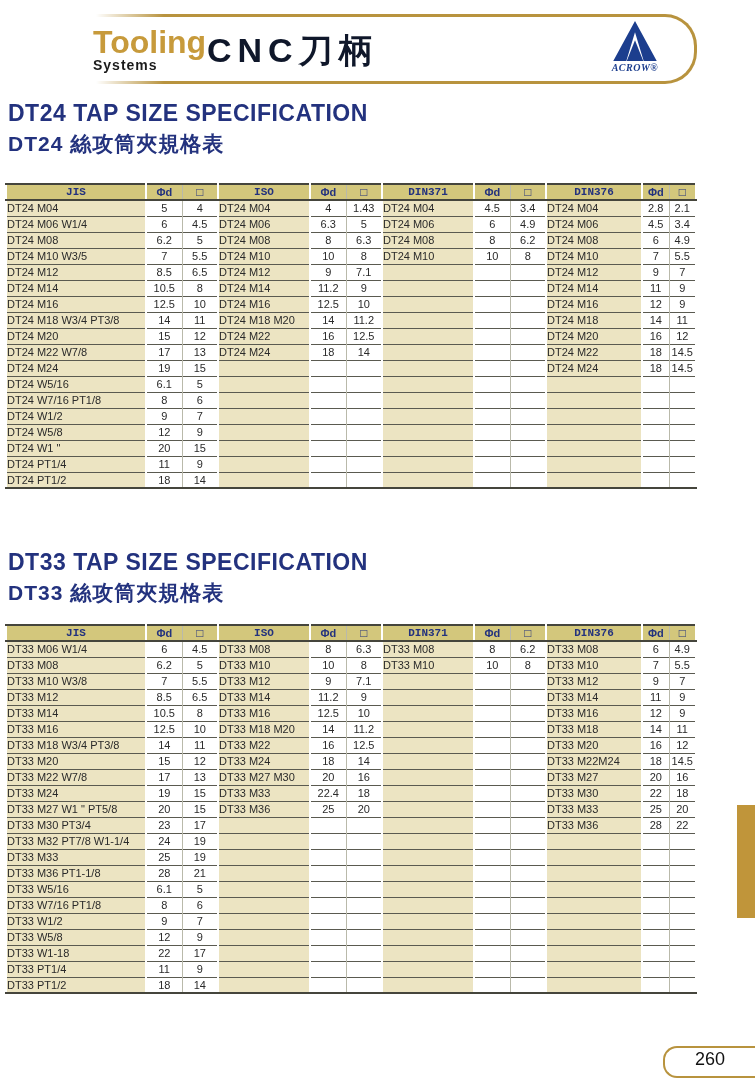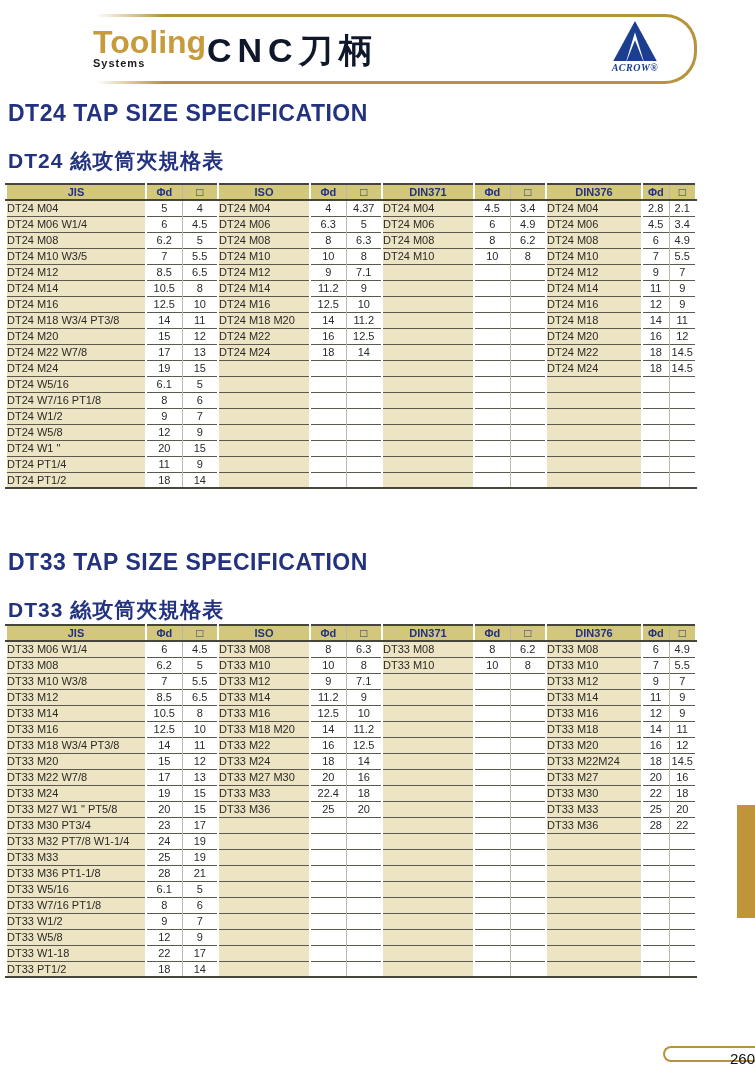--- a/index.html
+++ b/index.html
@@ -8,59 +8,59 @@
 
   
   .banner { position:absolute; left:85px; top:14px; width:612px; height:70px;
             border:3px solid #b8933e; border-left:none; border-radius:0 32px 32px 0; }
   .fade-strip { position:absolute; width:80px; height:4px;
                 background:linear-gradient(to left, rgba(255,255,255,0), #ffffff 85%); }
   .fade-strip.top { left:-1px; top:-3px; }
   .fade-strip.bot { left:-1px; bottom:-3px; }
   .brand { position:absolute; left:8px; top:9px; line-height:1; }
   .brand-line1 { font-size:32px; font-weight:bold; color:#c79a3b; letter-spacing:0px; }
-  .brand-line2 { font-size:11px; font-weight:bold; color:#1b1b1b; letter-spacing:1px; margin-top:0px; }
+  .brand-line2 { font-size:14px; font-weight:bold; color:#1b1b1b; letter-spacing:1px; margin-top:0px; }
   .cnc-title { position:absolute; left:122px; top:11px; font-size:34px; font-weight:bold;
                color:#0f172a; letter-spacing:6px; white-space:nowrap; }
   .logo { position:absolute; right:14px; top:4px; width:90px; text-align:center; }
   .logo svg { display:block; margin:0 auto; }
   .logo-text { font-family:"Liberation Serif", serif; font-style:italic; font-weight:bold;
                font-size:10px; color:#1c3e8e; letter-spacing:0.5px; margin-top:1px; }
 
   
   .section-titles { position:absolute; left:8px; }
   .sec1 { top:100px; }
   .sec2 { top:549px; }
   .title-en { font-size:23px; font-weight:bold; color:#23327e; letter-spacing:0.5px; }
-  .title-zh { font-size:21px; font-weight:bold; color:#23327e; margin-top:20px; letter-spacing:1px; }
+  .title-zh { font-size:21px; font-weight:bold; color:#23327e; margin-top:3px; letter-spacing:1px; }
 
   
   table.spec { position:absolute; left:5px; border-collapse:collapse; table-layout:fixed;
                background:#ffffff; border-left:1px solid #9a9a8e; border-right:1px solid #9a9a8e; }
   .tbl1 { top:183px; }
   .tbl2 { top:624px; }
   table.spec th, table.spec td { height:16px; font-size:11px; padding:0; overflow:hidden;
                white-space:nowrap; vertical-align:middle; border-top:1px solid #5a5a50; }
   table.spec thead th { background:#d3c77c; color:#23327e; font-weight:bold; text-align:center;
                border-top:2px solid #45453c; border-bottom:2px solid #45453c; }
-  table.spec thead th.cell-name { border-left:2px solid #fff; border-right:2px solid #fff; }
+  table.spec thead th.cell-name { border-left:2px solid #fff; border-right:2px solid #fff;font-family:Liberation Mono, monospace; }
   table.spec thead th.cell-num  { border-right:1px solid #b9b9aa;margin-left:28px; }
   table.spec thead th.sq { font-size:12px; border-right:2px solid #fff; }
   td.cell-name { background:#ece4c2; text-align:left; padding:0 4px; color:#2a2a2a;
                  border-left:2px solid #fff; border-right:2px solid #fff; }
   td.cell-num  { background:#ffffff; text-align:center; color:#2a2a2a;
                  border-right:1px solid #b9b9aa; }
   td.cell-num.last { border-right:2px solid #fff; }
   table.spec tbody tr:last-child th, table.spec tbody tr:last-child td { border-bottom:2px solid #45453c; }
 
   
   .side-tab { position:absolute; right:0; top:805px; width:18px; height:113px; background:#c0953a; }
-  .page-pill { position:absolute; right:0; top:1046px; width:92px; height:16px;
+  .page-pill { position:absolute; right:0; top:1046px; width:92px; height:32px;
                border:2px solid #b8933e; border-right:none; border-radius:14px 0 0 14px;
-               text-align:right; line-height:22px; font-size:15px; color:#111; }
+               text-align:center; line-height:22px; font-size:18px; color:#111; }
 </style>
 </head>
 <body>
 
 <div class="banner">
   <div class="fade-strip top"></div>
   <div class="fade-strip bot"></div>
   <div class="brand">
     <div class="brand-line1">Tooling</div>
     <div class="brand-line2">Systems</div>
@@ -112,21 +112,21 @@
         <th class="cell-num sq">□</th>
       </tr>
     </thead>
     <tbody>
       <tr>
         <td class="cell-name">DT24 M04</td>
         <td class="cell-num">5</td>
         <td class="cell-num last">4</td>
         <td class="cell-name">DT24 M04</td>
         <td class="cell-num">4</td>
-        <td class="cell-num last">4.37</td>
+        <td class="cell-num last">1.43</td>
         <td class="cell-name">DT24 M04</td>
         <td class="cell-num">4.5</td>
         <td class="cell-num last">3.4</td>
         <td class="cell-name">DT24 M04</td>
         <td class="cell-num">2.8</td>
         <td class="cell-num last">2.1</td>
       </tr>
       <tr>
         <td class="cell-name">DT24 M06 W1/4</td>
         <td class="cell-num">6</td>
@@ -678,20 +678,34 @@
         <td class="cell-num"></td>
         <td class="cell-num last"></td>
         <td class="cell-name"></td>
         <td class="cell-num"></td>
         <td class="cell-num last"></td>
         <td class="cell-name"></td>
         <td class="cell-num"></td>
         <td class="cell-num last"></td>
       </tr>
       <tr>
+        <td class="cell-name">DT33 PT1/4</td>
+        <td class="cell-num">11</td>
+        <td class="cell-num last">9</td>
+        <td class="cell-name"></td>
+        <td class="cell-num"></td>
+        <td class="cell-num last"></td>
+        <td class="cell-name"></td>
+        <td class="cell-num"></td>
+        <td class="cell-num last"></td>
+        <td class="cell-name"></td>
+        <td class="cell-num"></td>
+        <td class="cell-num last"></td>
+      </tr>
+      <tr>
         <td class="cell-name">DT33 PT1/2</td>
         <td class="cell-num">18</td>
         <td class="cell-num last">14</td>
         <td class="cell-name"></td>
         <td class="cell-num"></td>
         <td class="cell-num last"></td>
         <td class="cell-name"></td>
         <td class="cell-num"></td>
         <td class="cell-num last"></td>
         <td class="cell-name"></td>

